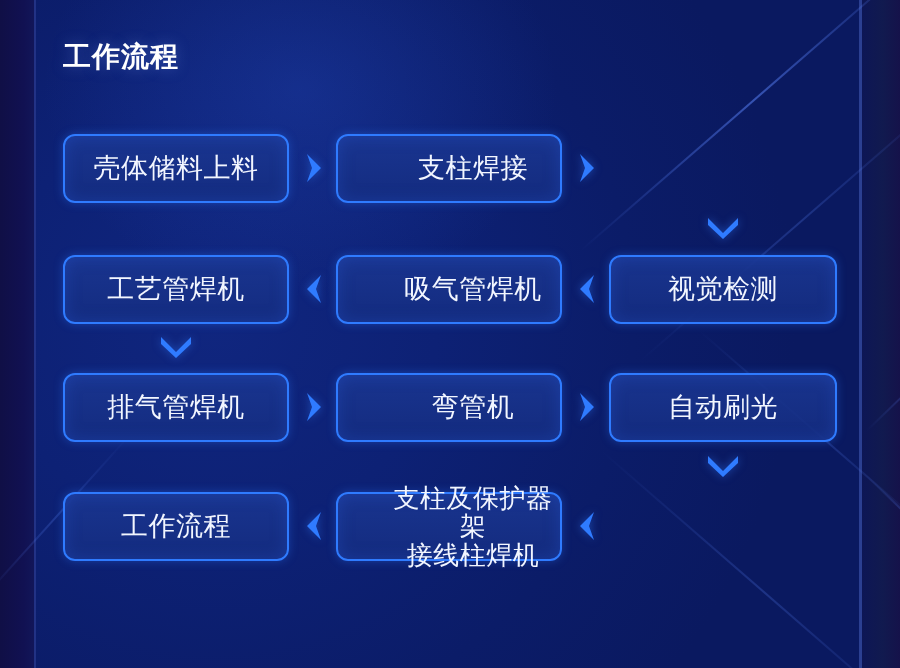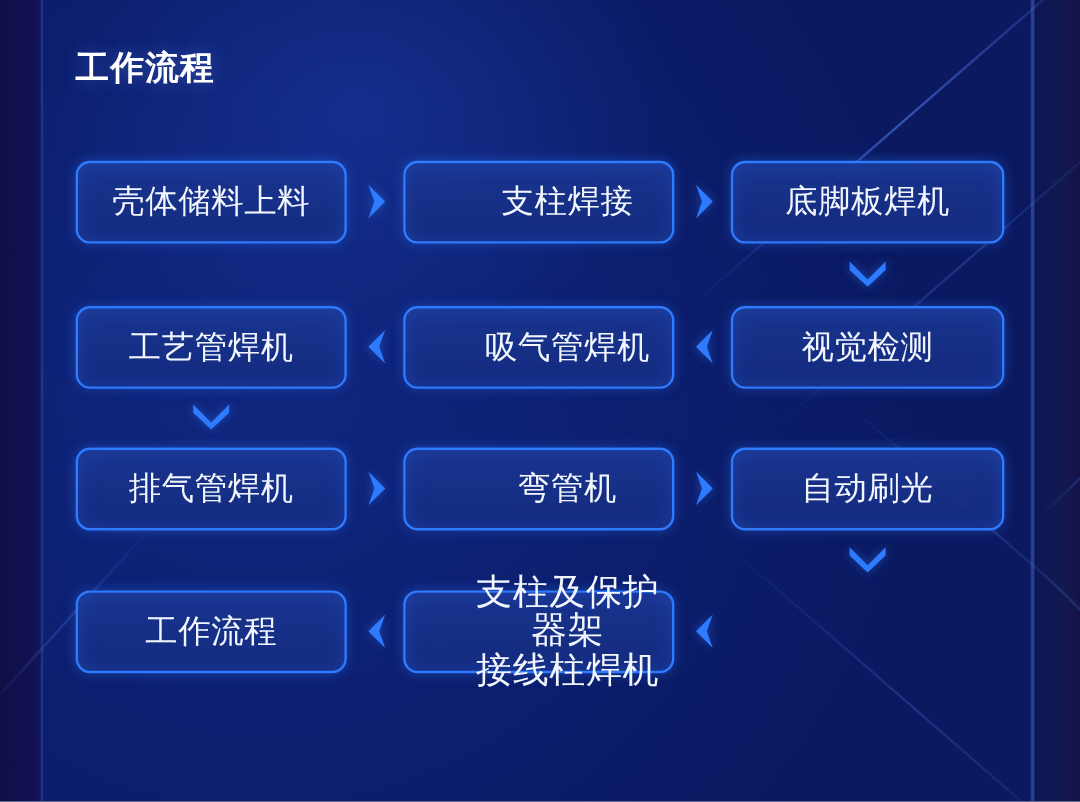--- a/index.html
+++ b/index.html
@@ -95,21 +95,21 @@
     justify-content: center;
     color: #f2f6ff;
     font-size: 27px;
     line-height: 1.02;
     text-align: center;
     white-space: nowrap;
     letter-spacing: .5px;
   }
   .node.two-line {
     white-space: normal;
-    font-size: 30px;
+    font-size: 26px;
     line-height: 1.08;
   }
   .node.two-line span { display: block; }
 
   
   .c1 { left: 63px;  width: 226px; }
   .c2 { left: 336px; width: 226px; padding-left: 48px; }
   .c3 { left: 609px; width: 228px; }
 
   .r1 { top: 134px; height: 69px; }
@@ -163,21 +163,20 @@
   <div class="diag soft" style="left:866px; top:430px; width:120px; height:2px; transform:rotate(-44deg);"></div>
 
   <div id="content">
 
     <div class="page-title">工作流程</div>
 
     <div class="flow">
 
       <div class="node c1 r1">壳体储料上料</div>
       <div class="node c2 r1">支柱焊接</div>
-      <div class="node c3 r1">底脚板焊机</div>
 
       <div class="chev h-right-1">
         <svg width="22" height="32" viewBox="0 0 22 32">
             <path d="M4 2 L18 16 L4 30 L9 16 Z" fill="currentColor"></path>
           </svg>
       </div>
       <div class="chev h-right-2">
         <svg width="22" height="32" viewBox="0 0 22 32">
             <path d="M4 2 L18 16 L4 30 L9 16 Z" fill="currentColor"></path>
           </svg>

